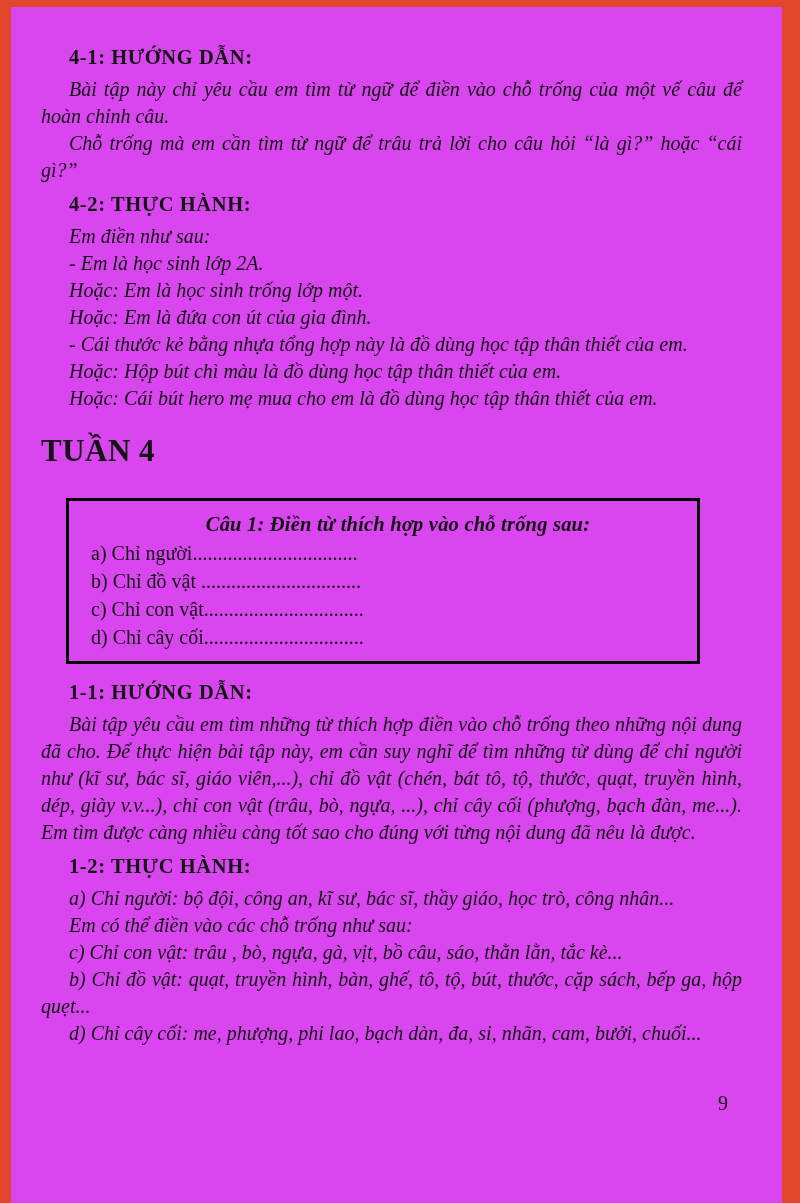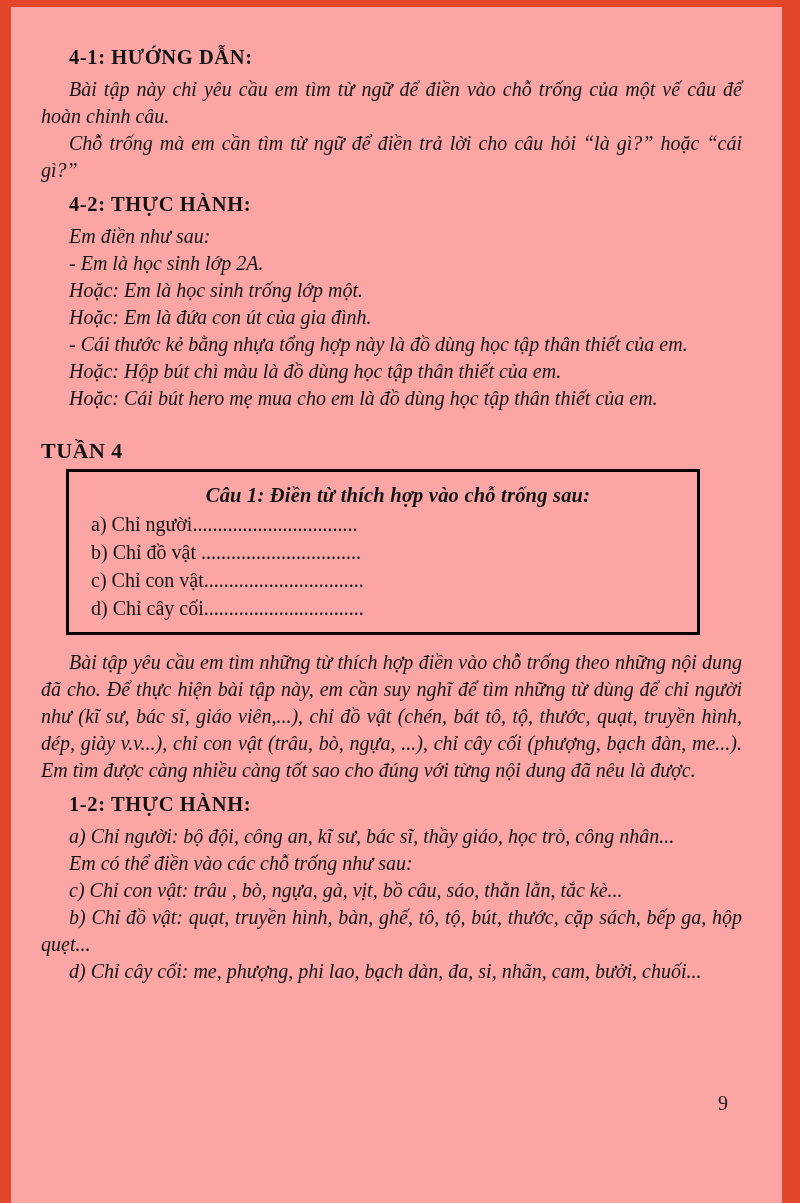--- a/index.html
+++ b/index.html
@@ -7,45 +7,45 @@
   body {
     position:relative;
     font-family:"Liberation Serif", serif;
     background:#e2472c;
     overflow:hidden;
   }
   .page {
     position:absolute;
     left:11px; top:7px;
     width:771px; height:1196px;
-    background:#fca5a5;
+    background:#d946ef;
     color:#141414;
     padding:30px 40px 0 30px;
     overflow:hidden;
   }
   .h {
     font-size:20.5px;
     font-weight:bold;
     line-height:29px;
     text-indent:28px;
     letter-spacing:0.6px;
     margin:6px 0 4px 0;
   }
   .para {
     font-size:20px;
     line-height:27px;
     text-indent:28px;
     font-style:italic;
   }
   .j { text-align:justify; }
   .week {
-    font-size:22px;
+    font-size:31px;
     font-weight:bold;
     letter-spacing:0.5px;
-    margin:24px 0 3px 0;
+    margin:24px 0 32px 0;
     line-height:30px;
   }
   .box {
     border:3px solid #000;
     margin:0 42px 14px 25px;
     padding:8px 12px 10px 22px;
   }
   .box-title {
     font-size:20.5px;
     font-weight:bold;
@@ -67,41 +67,42 @@
     color:#141414;
   }
 </style>
 </head>
 <body>
 
 <div class="page">
 
   <h3 class="h">4-1: HƯỚNG DẪN:</h3>
   <p class="para j">Bài tập này chỉ yêu cầu em tìm từ ngữ để điền vào chỗ trống của một vế câu để hoàn chỉnh câu.</p>
-  <p class="para j">Chỗ trống mà em cần tìm từ ngữ để điền trả lời cho câu hỏi “là gì?” hoặc “cái gì?”</p>
+  <p class="para j">Chỗ trống mà em cần tìm từ ngữ để trâu trả lời cho câu hỏi “là gì?” hoặc “cái gì?”</p>
 
   <h3 class="h">4-2: THỰC HÀNH:</h3>
   <p class="para">Em điền như sau:</p>
   <p class="para">- Em là học sinh lớp 2A.</p>
   <p class="para">Hoặc: Em là học sinh trống lớp một.</p>
   <p class="para">Hoặc: Em là đứa con út của gia đình.</p>
   <p class="para j">- Cái thước kẻ bằng nhựa tổng hợp này là đồ dùng học tập thân thiết của em.</p>
   <p class="para">Hoặc: Hộp bút chì màu là đồ dùng học tập thân thiết của em.</p>
   <p class="para j">Hoặc: Cái bút hero mẹ mua cho em là đồ dùng học tập thân thiết của em.</p>
 
   <div class="week">TUẦN 4</div>
 
   <div class="box">
     <div class="box-title">Câu 1: Điền từ thích hợp vào chỗ trống sau:</div>
     <div class="box-item">a) Chỉ người.................................</div>
     <div class="box-item">b) Chỉ đồ vật ................................</div>
     <div class="box-item">c) Chỉ con vật................................</div>
     <div class="box-item">d) Chỉ cây cối................................</div>
   </div>
 
+  <h3 class="h">1-1: HƯỚNG DẪN:</h3>
   <p class="para j">Bài tập yêu cầu em tìm những từ thích hợp điền vào chỗ trống theo những nội dung đã cho. Để thực hiện bài tập này, em cần suy nghĩ để tìm những từ dùng để chỉ người như (kĩ sư, bác sĩ, giáo viên,...), chỉ đồ vật (chén, bát tô, tộ, thước, quạt, truyền hình, dép, giày v.v...), chỉ con vật (trâu, bò, ngựa, ...), chỉ cây cối (phượng, bạch đàn, me...). Em tìm được càng nhiều càng tốt sao cho đúng với từng nội dung đã nêu là được.</p>
 
   <h3 class="h">1-2: THỰC HÀNH:</h3>
   <p class="para j">a) Chỉ người: bộ đội, công an, kĩ sư, bác sĩ, thầy giáo, học trò, công nhân...</p>
   <p class="para">Em có thể điền vào các chỗ trống như sau:</p>
   <p class="para j">c) Chỉ con vật: trâu , bò, ngựa, gà, vịt, bồ câu, sáo, thằn lằn, tắc kè...</p>
   <p class="para j">b) Chỉ đồ vật: quạt, truyền hình, bàn, ghế, tô, tộ, bút, thước, cặp sách, bếp ga, hộp quẹt...</p>
   <p class="para j">d) Chỉ cây cối: me, phượng, phi lao, bạch dàn, đa, si, nhãn, cam, bưởi, chuối...</p>
 
   <div class="pageno">9</div>

